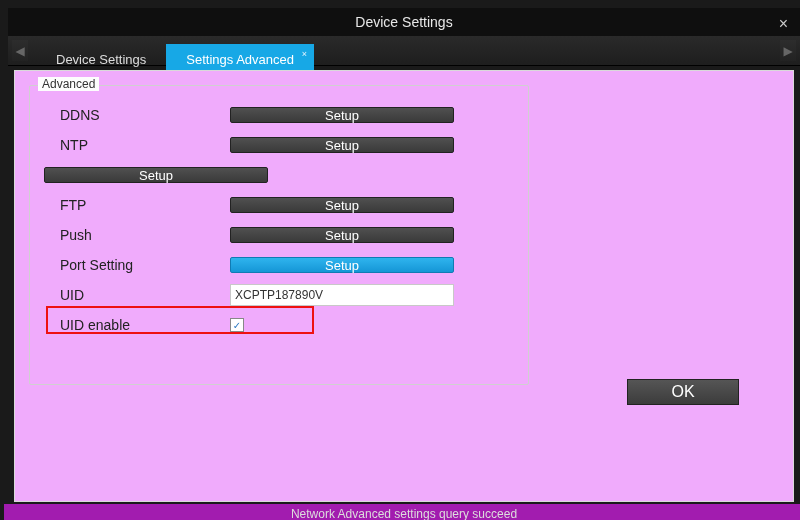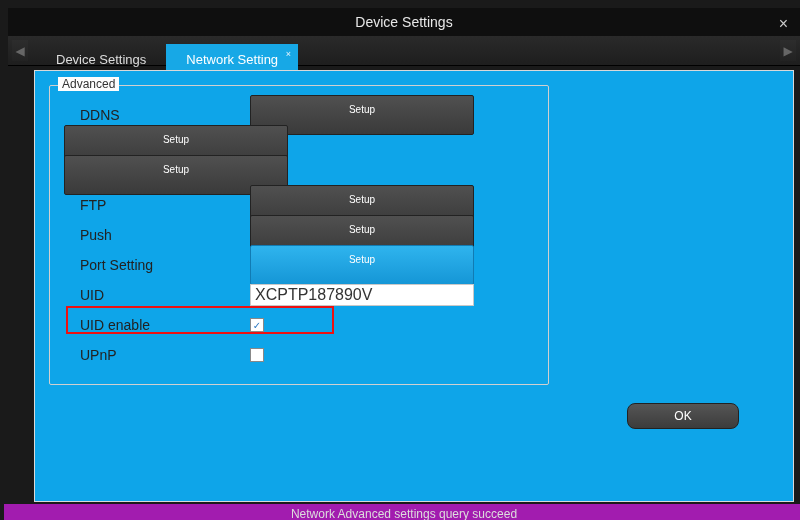--- a/index.html
+++ b/index.html
@@ -33,67 +33,67 @@
   }
   .tab.active {
     background: #17a8e6; color: #fff;
   }
   .tab .tabclose {
     position: absolute; top: 1px; right: 3px; font-size: 9px; color: #e8f6ff;
   }
 
   .content {
     position: absolute; left: 10px; right: 10px; top: 66px; bottom: 22px;
-    background: #0ea5e9; border: 1px solid #d9d9d9; margin-left: 20px;
+    background: #f0abfc; border: 1px solid #d9d9d9;
   }
 
   .fieldset {
     position: absolute; left: 14px; top: 14px; width: 500px; height: 300px;
     border: 1px solid #d0d0d0; border-radius: 2px; padding: 14px 10px 10px 10px;
   }
   .legend {
     position: absolute; top: -9px; left: 8px; background: #fdfdfd;
     padding: 0 4px; font-size: 12px; color: #333;
   }
 
   .row { display: flex; align-items: center; height: 30px; }
   .row .label {
     width: 186px; padding-left: 16px; font-size: 14px; color: #222;
   }
   .setup-btn {
-    width: 224px; height: 40px;
+    width: 224px; height: 16px;
     background: linear-gradient(#505050,#3a3a3a);
-    border: 1px solid #222; color: #fff; font-size: 10px;
+    border: 1px solid #222; color: #fff; font-size: 13px;
     border-radius: 2px; cursor: pointer;
-    display: flex; justify-content: center;
+    display: flex; align-items: center; justify-content: center;
   }
   .setup-btn.primary {
     background: linear-gradient(#2fb4ee,#1596d6);
     border: 1px solid #117bb3;
   }
   .uid-field {
     width: 224px; height: 22px; border: 1px solid #c8c8c8;
-    font-size: 16px; padding: 0 4px; color: #333; background: #fff;
+    font-size: 12px; padding: 0 4px; color: #333; background: #fff;
   }
   .chk {
     width: 14px; height: 14px; border: 1px solid #888; background: #fff;
     display: inline-flex; align-items: center; justify-content: center;
     font-size: 10px; color: #2a78c2; cursor: pointer;
   }
 
   .highlight {
     position: absolute; border: 2px solid #e11; pointer-events: none;
   }
 
   .ok-btn {
-    position: absolute; right: 54px; bottom: 72px;
+    position: absolute; right: 54px; bottom: 96px;
     width: 112px; height: 26px;
     background: linear-gradient(#555,#3c3c3c);
-    border: 1px solid #222; color: #fff; font-size: 12px;
-    border-radius: 8px; cursor: pointer;
+    border: 1px solid #222; color: #fff; font-size: 16px;
+    border-radius: 0; cursor: pointer;
     display: flex; align-items: center; justify-content: center;
   }
 
   .statusbar {
     position: absolute; left: 0; right: 0; bottom: 0; height: 20px;
     background: #a21caf; color: #ddd; font-size: 12px;
     display: flex; align-items: center; justify-content: center;
   }
 </style>
 </head>
@@ -104,39 +104,40 @@
   <span class="close">×</span>
 </div>
 
 <div class="tabstrip">
   <div class="navarrow">◀</div>
   <div class="tabs">
     <div class="tab">
       <span>Device Settings</span>
     </div>
     <div class="tab active">
-      <span>Network Setting</span>
+      <span>Settings Advanced</span>
       <span class="tabclose">×</span>
     </div>
   </div>
   <div class="navarrow right">▶</div>
 </div>
 
 <div class="content">
 
   <div class="fieldset">
     <span class="legend">Advanced</span>
 
     <div class="row">
       <span class="label">DDNS</span>
       <div class="setup-btn">
           <span>Setup</span>
         </div>
     </div>
     <div class="row">
+      <span class="label">NTP</span>
       <div class="setup-btn">
           <span>Setup</span>
         </div>
     </div>
     <div class="row">
       <div class="setup-btn">
           <span>Setup</span>
         </div>
     </div>
     <div class="row">
@@ -158,24 +159,20 @@
         </div>
     </div>
     <div class="row">
       <span class="label">UID</span>
       <input class="uid-field" value="XCPTP187890V" style="">
     </div>
     <div class="row">
       <span class="label">UID enable</span>
       <span class="chk" id="chk-uid">✓</span>
     </div>
-    <div class="row">
-      <span class="label">UPnP</span>
-      <span class="chk" id="chk-upnp"></span>
-    </div>
 
     <div class="highlight" style="left:16px; top:220px; width:268px; height:28px;"></div>
   </div>
 
   <div class="ok-btn">
     <span>OK</span>
   </div>
 </div>
 
 <div class="statusbar">

